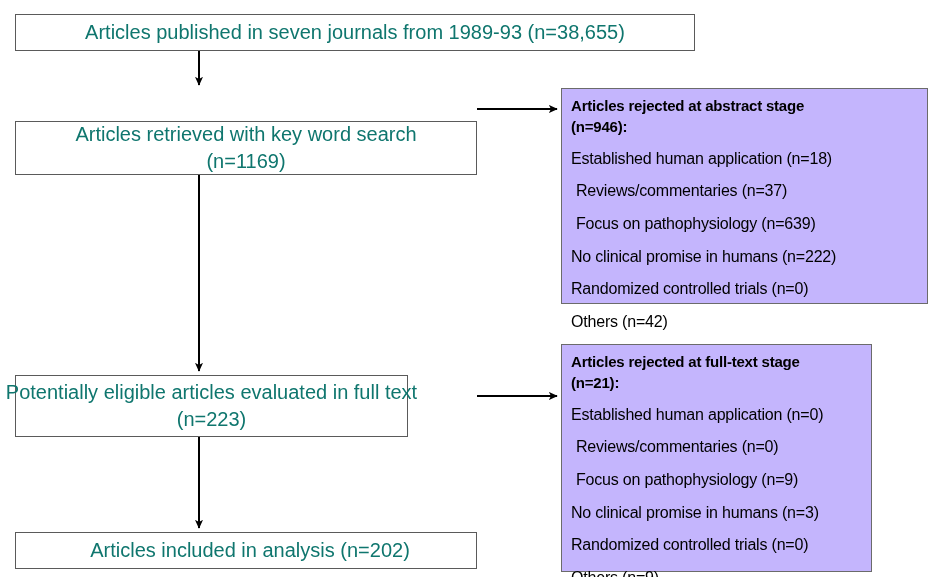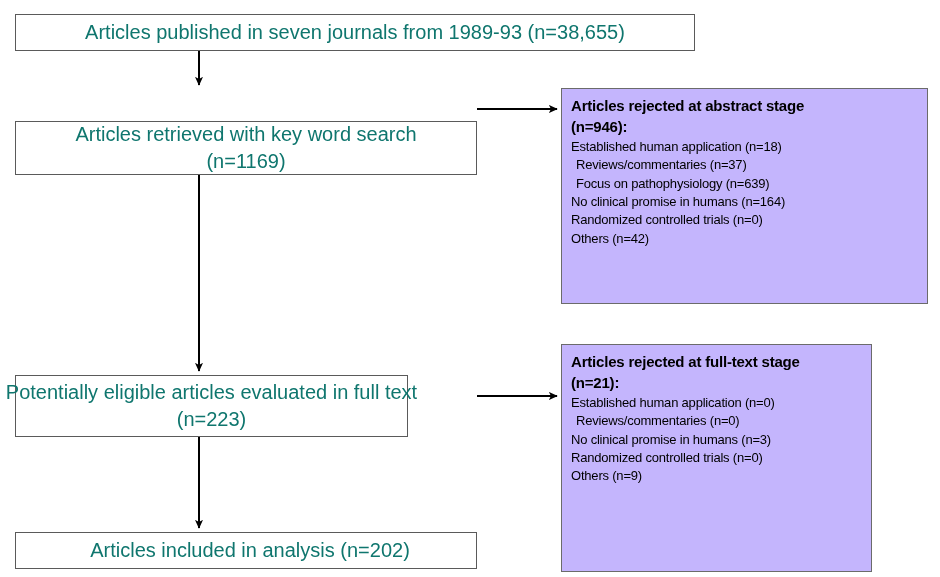--- a/index.html
+++ b/index.html
@@ -102,24 +102,25 @@
     display: block;
     font-size: 15px;
     font-weight: bold;
     line-height: 1.42;
     white-space: nowrap;
     letter-spacing: -0.2px;
   }
 
   .reject-item {
     display: block;
-    font-size: 13px;
+    font-size: 16px;
     line-height: 1.42;
     white-space: nowrap;
     letter-spacing: -0.2px;
+    margin-top: 10px;
   }
 
   .reject-item.indented {
     padding-left: 5px;
   }
 
   
   #connectors {
     position: absolute;
     left: 0;
@@ -169,28 +170,29 @@
   <div class="node" id="node-included">
     <span class="line">Articles included in analysis (n=202)</span>
   </div>
 
   <div class="reject-box" id="node-reject-abstract">
     <span class="reject-title">Articles rejected at abstract stage</span>
     <span class="reject-title">(n=946):</span>
     <span class="reject-item">Established human application (n=18)</span>
     <span class="reject-item indented">Reviews/commentaries (n=37)</span>
     <span class="reject-item indented">Focus on pathophysiology (n=639)</span>
-    <span class="reject-item">No clinical promise in humans (n=164)</span>
+    <span class="reject-item">No clinical promise in humans (n=222)</span>
     <span class="reject-item">Randomized controlled trials (n=0)</span>
     <span class="reject-item">Others (n=42)</span>
   </div>
 
   <div class="reject-box" id="node-reject-fulltext">
     <span class="reject-title">Articles rejected at full-text stage</span>
     <span class="reject-title">(n=21):</span>
     <span class="reject-item">Established human application (n=0)</span>
     <span class="reject-item indented">Reviews/commentaries (n=0)</span>
+    <span class="reject-item indented">Focus on pathophysiology (n=9)</span>
     <span class="reject-item">No clinical promise in humans (n=3)</span>
     <span class="reject-item">Randomized controlled trials (n=0)</span>
     <span class="reject-item">Others (n=9)</span>
   </div>
 
 </div>
 
 </body></html>

